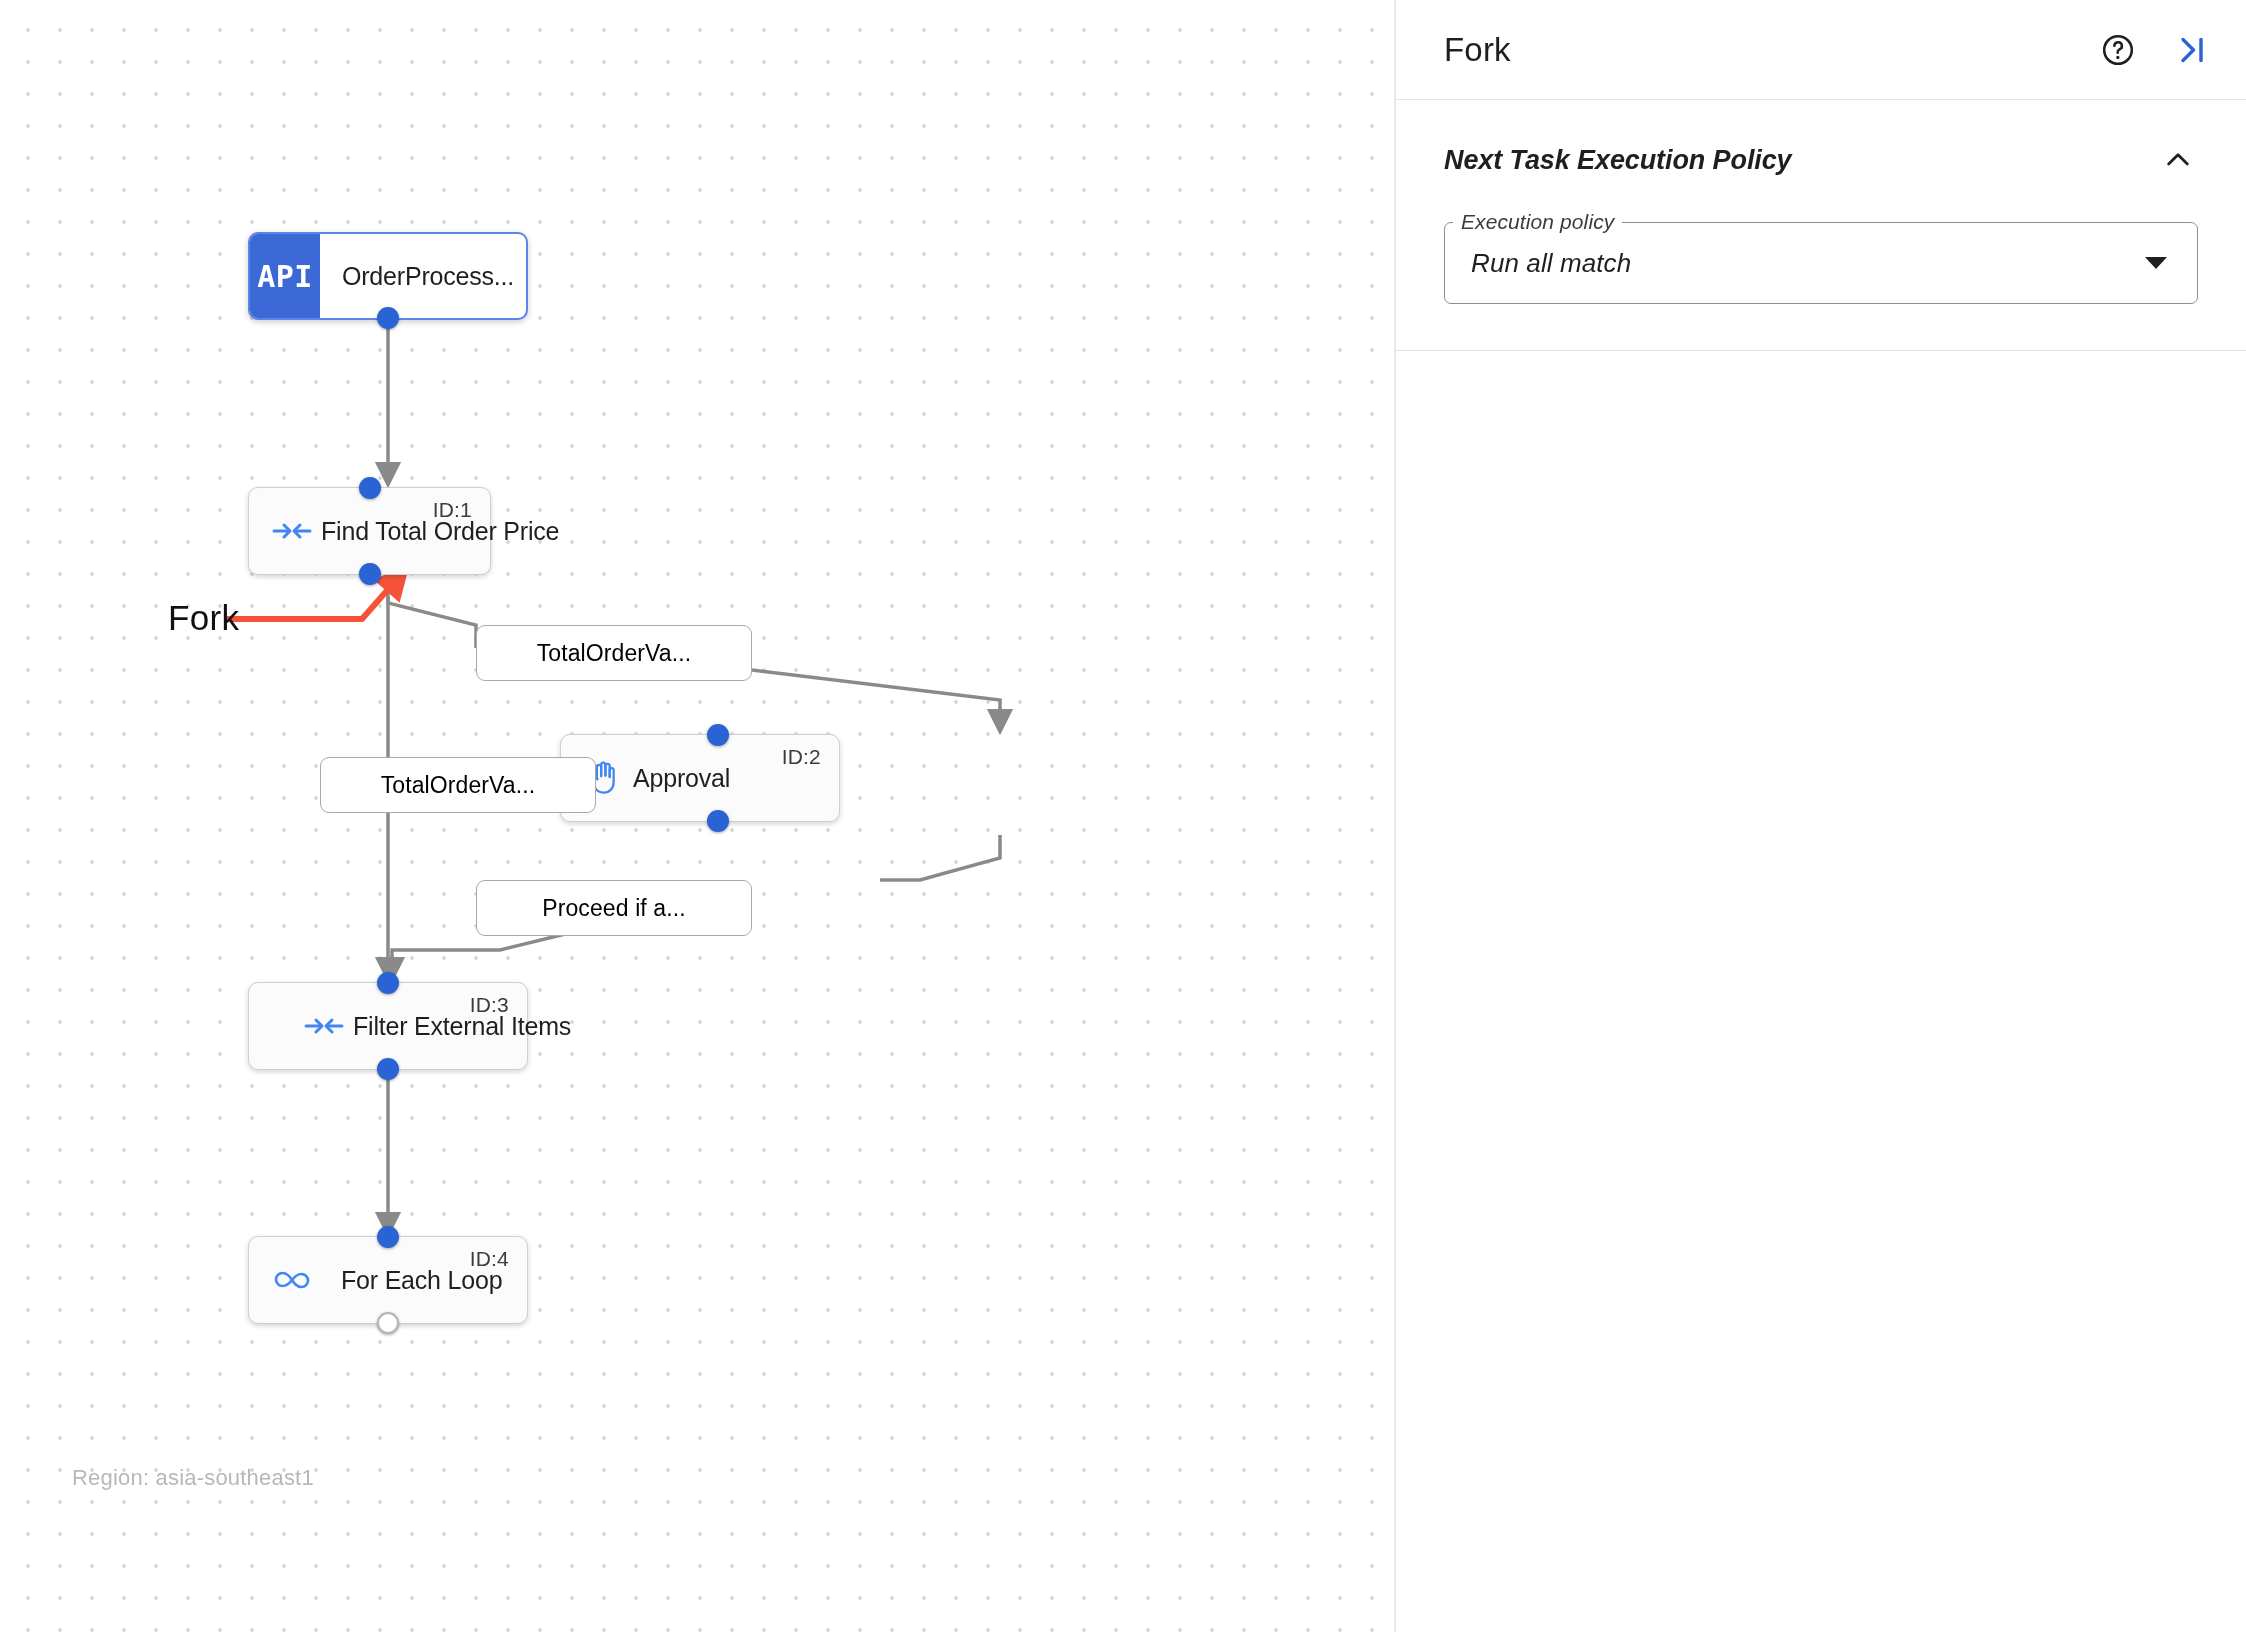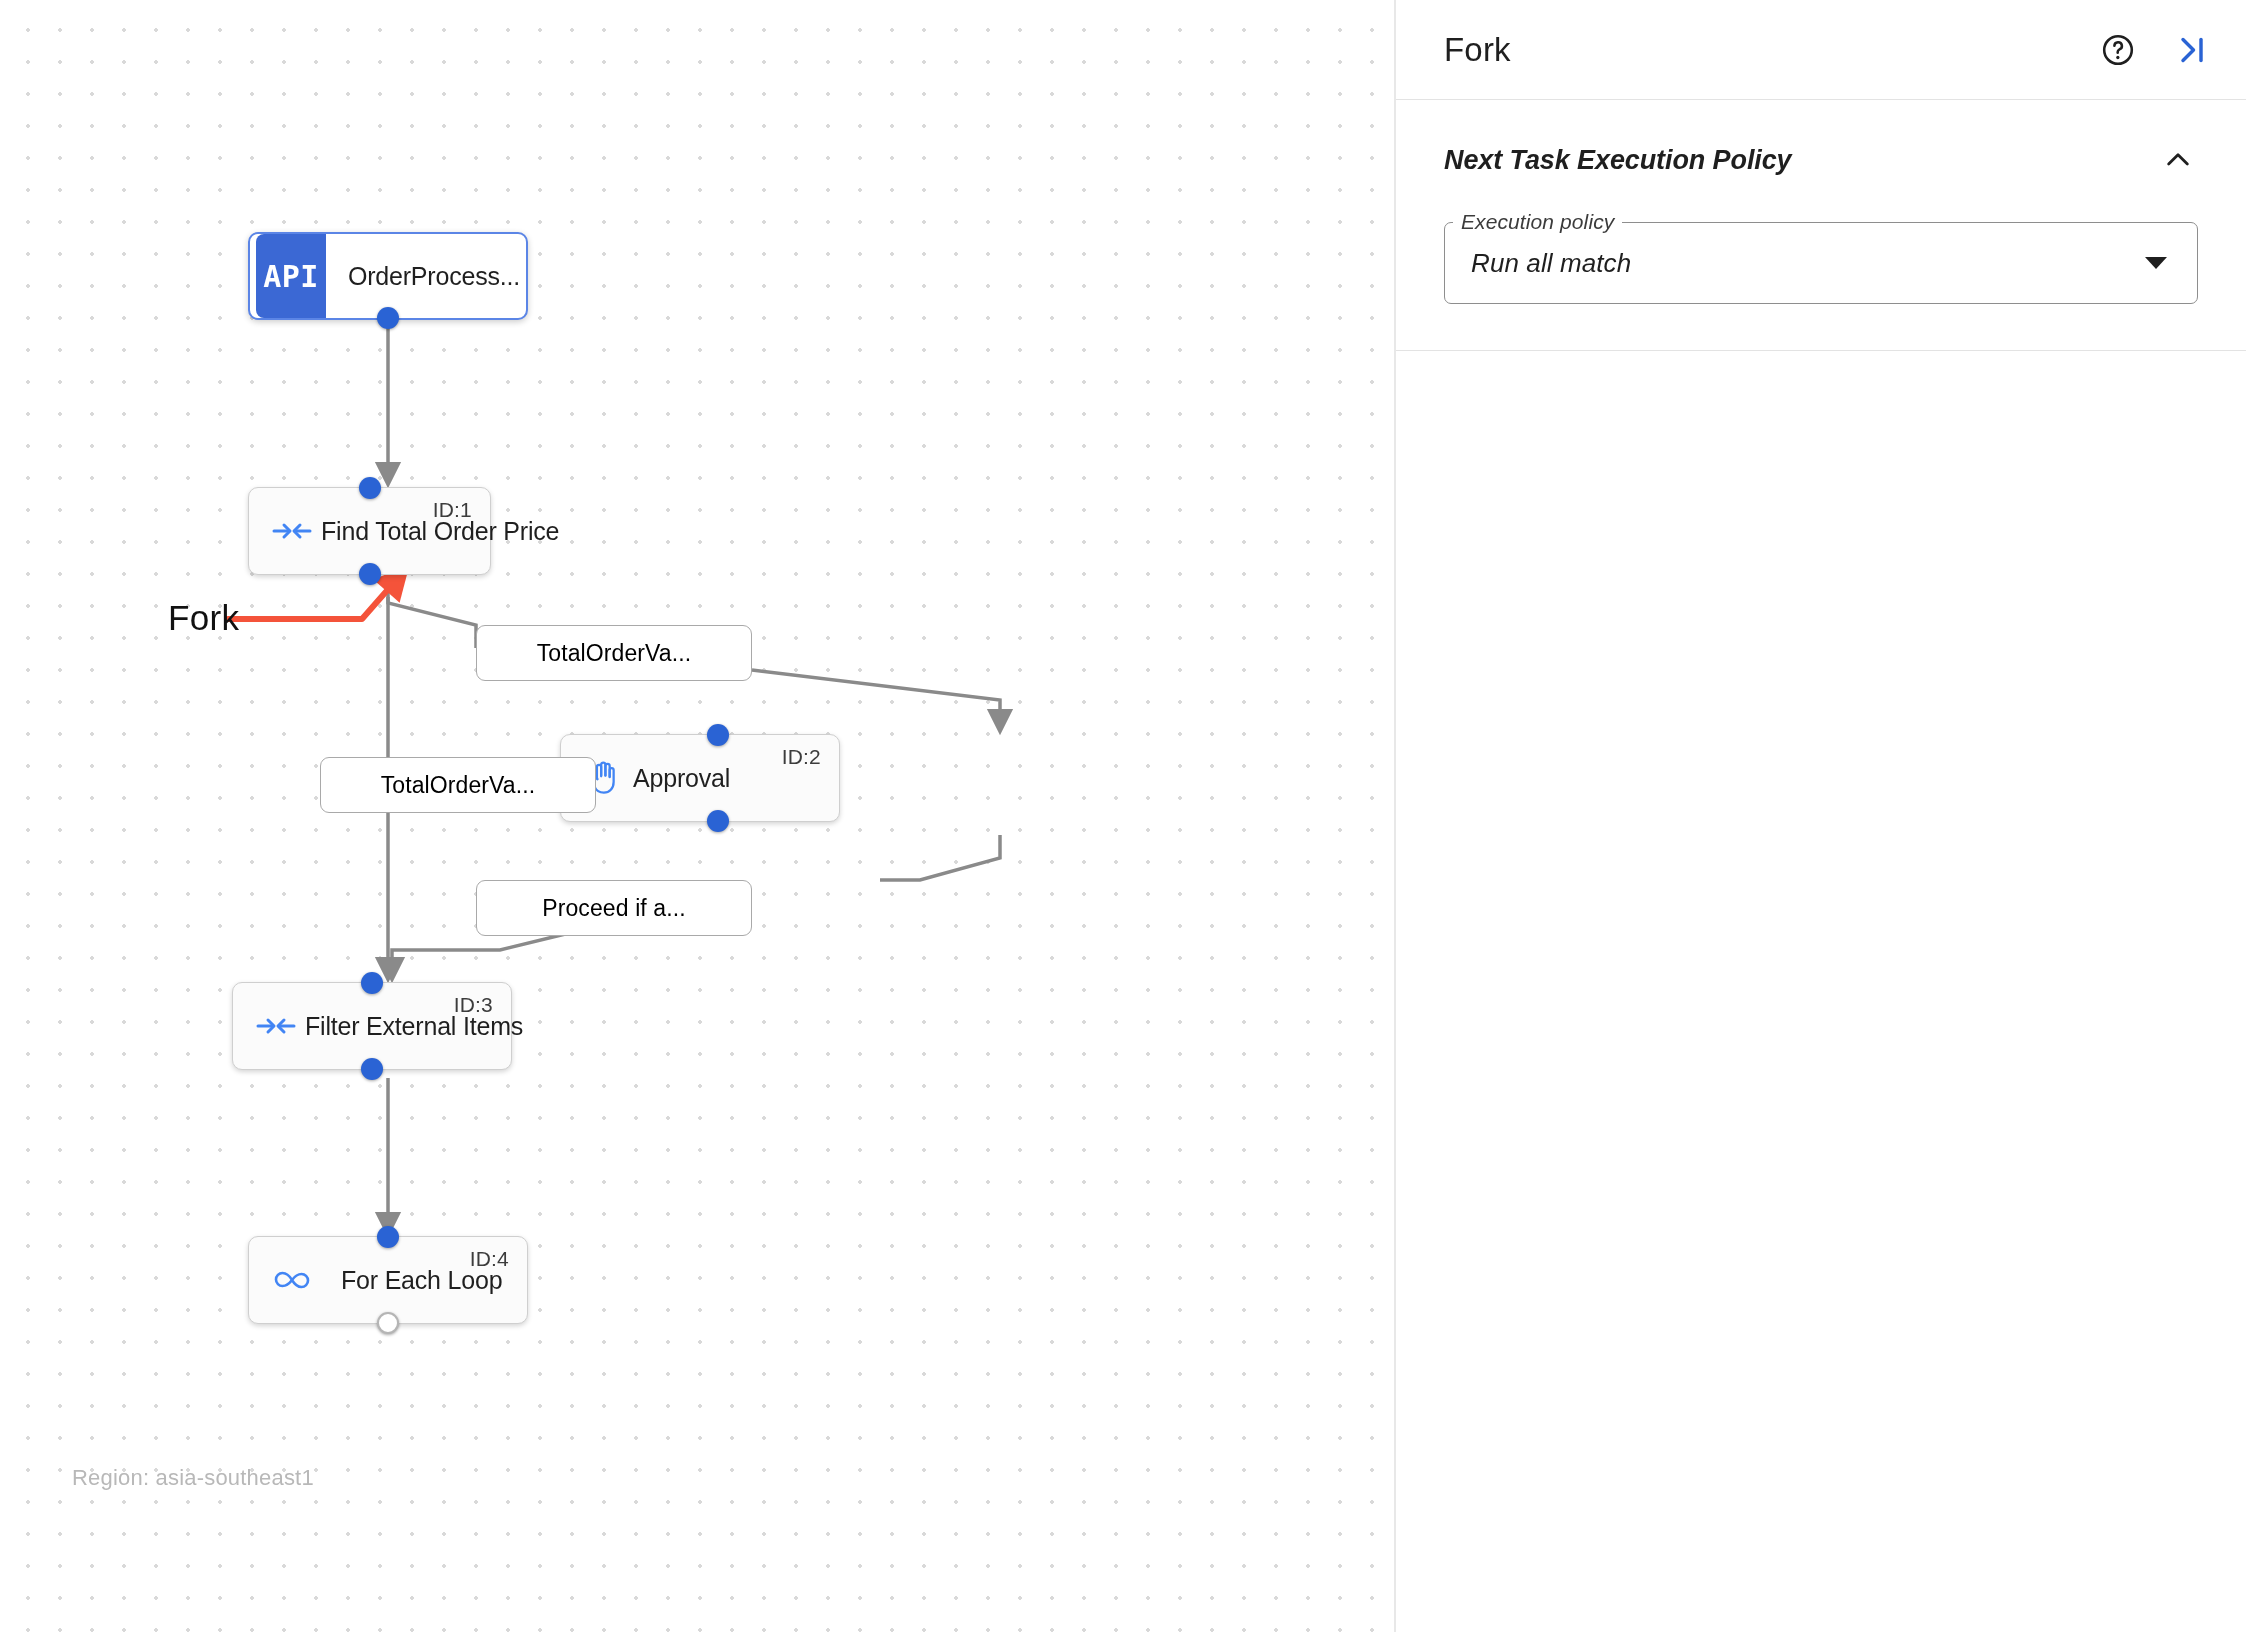--- a/index.html
+++ b/index.html
@@ -280,21 +280,21 @@
       <path d="M 1000 835 L 1000 858 L 920 880 L 880 880" stroke="#8a8a8a" stroke-width="3.5" fill="none"></path>
       <path d="M 590 928 L 500 950 L 392 950 L 392 970" stroke="#8a8a8a" stroke-width="3.5" fill="none" marker-end="url(#arrow)"></path>
 
       <path d="M 388 1078 L 388 1225" stroke="#8a8a8a" stroke-width="3.5" fill="none" marker-end="url(#arrow)"></path>
 
       <path d="M 228 619 L 362 619 L 398 578" stroke="#f4533a" stroke-width="6" fill="none" stroke-linecap="round" stroke-linejoin="round" marker-end="url(#redarrow)"></path>
     </svg>
 
     <div class="annotation-label" style="left:168px; top:598px;">Fork</div>
 
-    <div class="node selected" style="left:248px; top:232px; width:280px;justify-content:center;">
+    <div class="node selected" style="left:248px; top:232px; width:280px;">
       <div class="api-badge">API</div>
       <div class="node-title">OrderProcess...</div>
       <div class="handle bottom"></div>
     </div>
 
     <div class="node" style="left:248px; top:487px; width:243px;">
       <div class="node-icon">
         <svg width="40" height="26" viewBox="0 0 40 26">
           <g stroke="#4285f4" stroke-width="3" fill="none" stroke-linecap="round" stroke-linejoin="round">
             <line x1="2" y1="13" x2="17" y2="13"></line>
@@ -320,21 +320,21 @@
             <path d="M16 12.4V7.4a1.4 1.4 0 0 1 2.8 0v8.4c0 4.6-3 7.6-6.9 7.6-3.6 0-5.6-2-6.6-4.3L3 13.6c-.5-1.1.1-2.2 1.2-2.6 1-.4 2 .1 2.4 1l.8 1.9"></path>
           </g>
         </svg>
       </div>
       <div class="node-title">Approval</div>
       <div class="node-id">ID:2</div>
       <div class="handle top" style="left:157px;"></div>
       <div class="handle bottom" style="left:157px;"></div>
     </div>
 
-    <div class="node" style="left:232px; top:982px; width:280px;">
+    <div class="node" style="left:248px; top:982px; width:280px;padding-left:32px;">
       <div class="node-icon">
         <svg width="40" height="26" viewBox="0 0 40 26">
           <g stroke="#4285f4" stroke-width="3" fill="none" stroke-linecap="round" stroke-linejoin="round">
             <line x1="2" y1="13" x2="17" y2="13"></line>
             <polyline points="12,7 18,13 12,19"></polyline>
             <line x1="38" y1="13" x2="23" y2="13"></line>
             <polyline points="28,7 22,13 28,19"></polyline>
           </g>
         </svg>
       </div>

